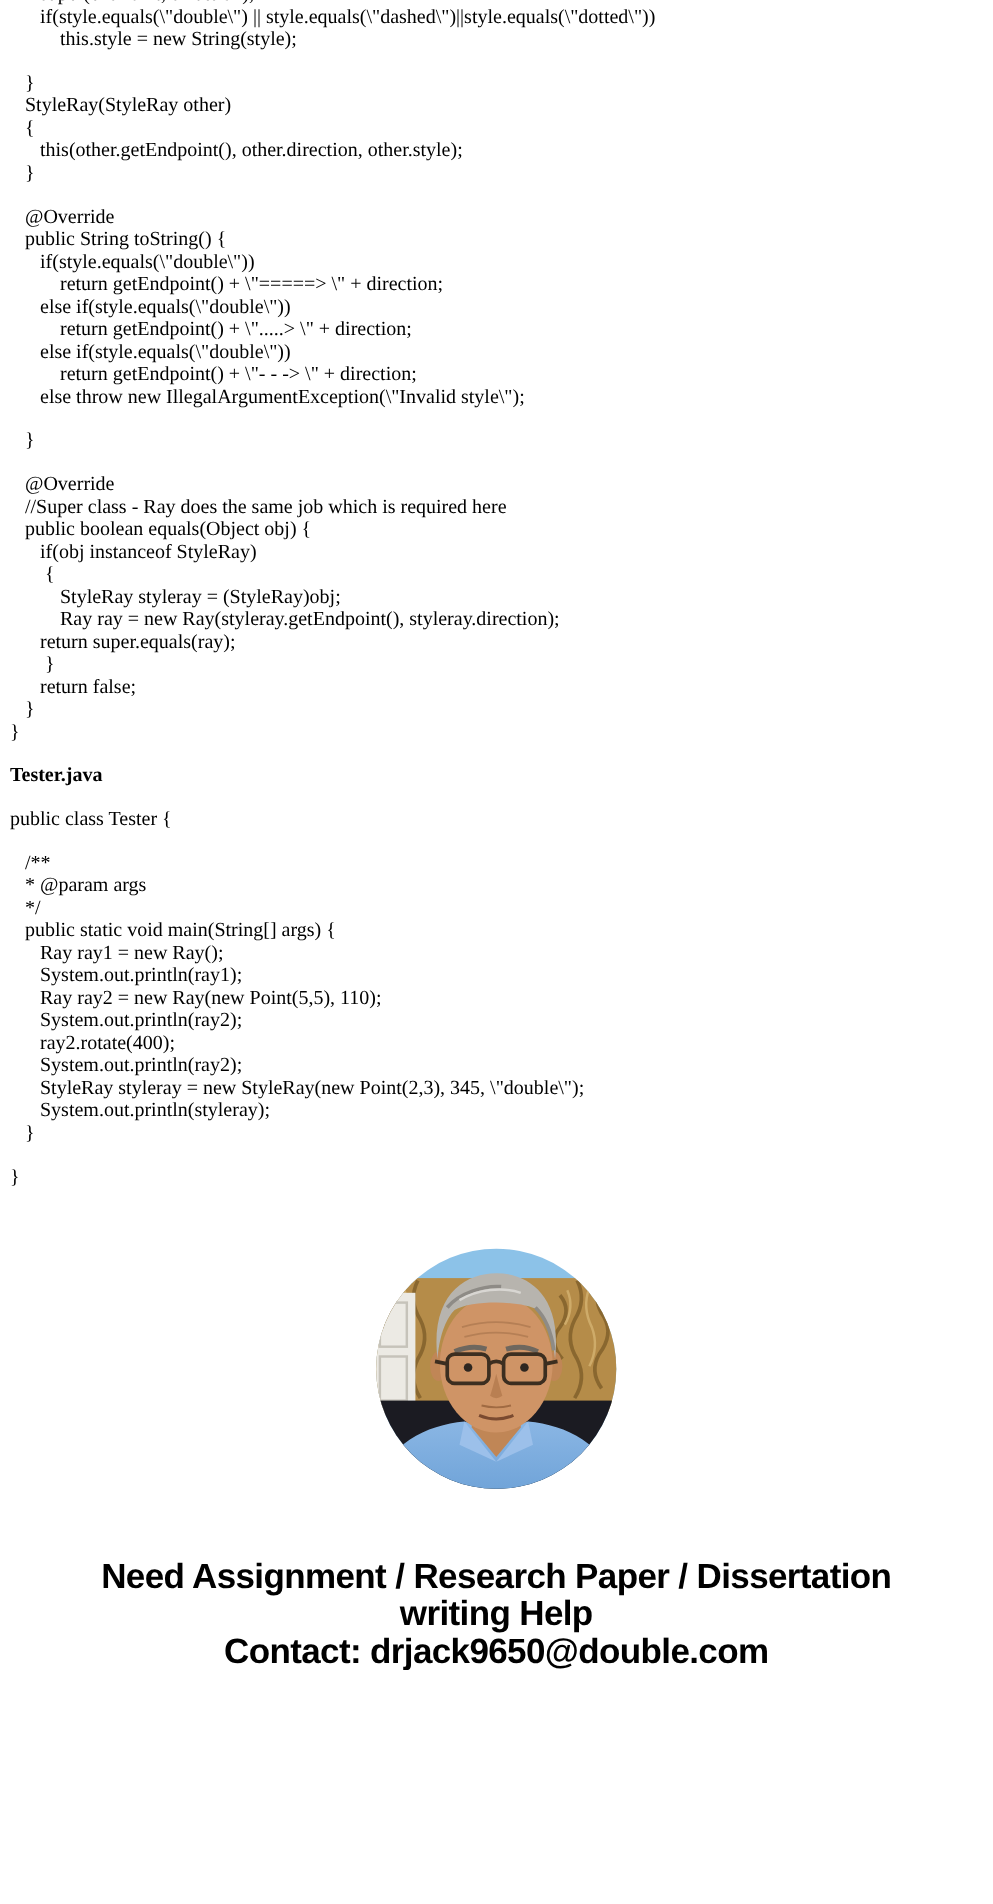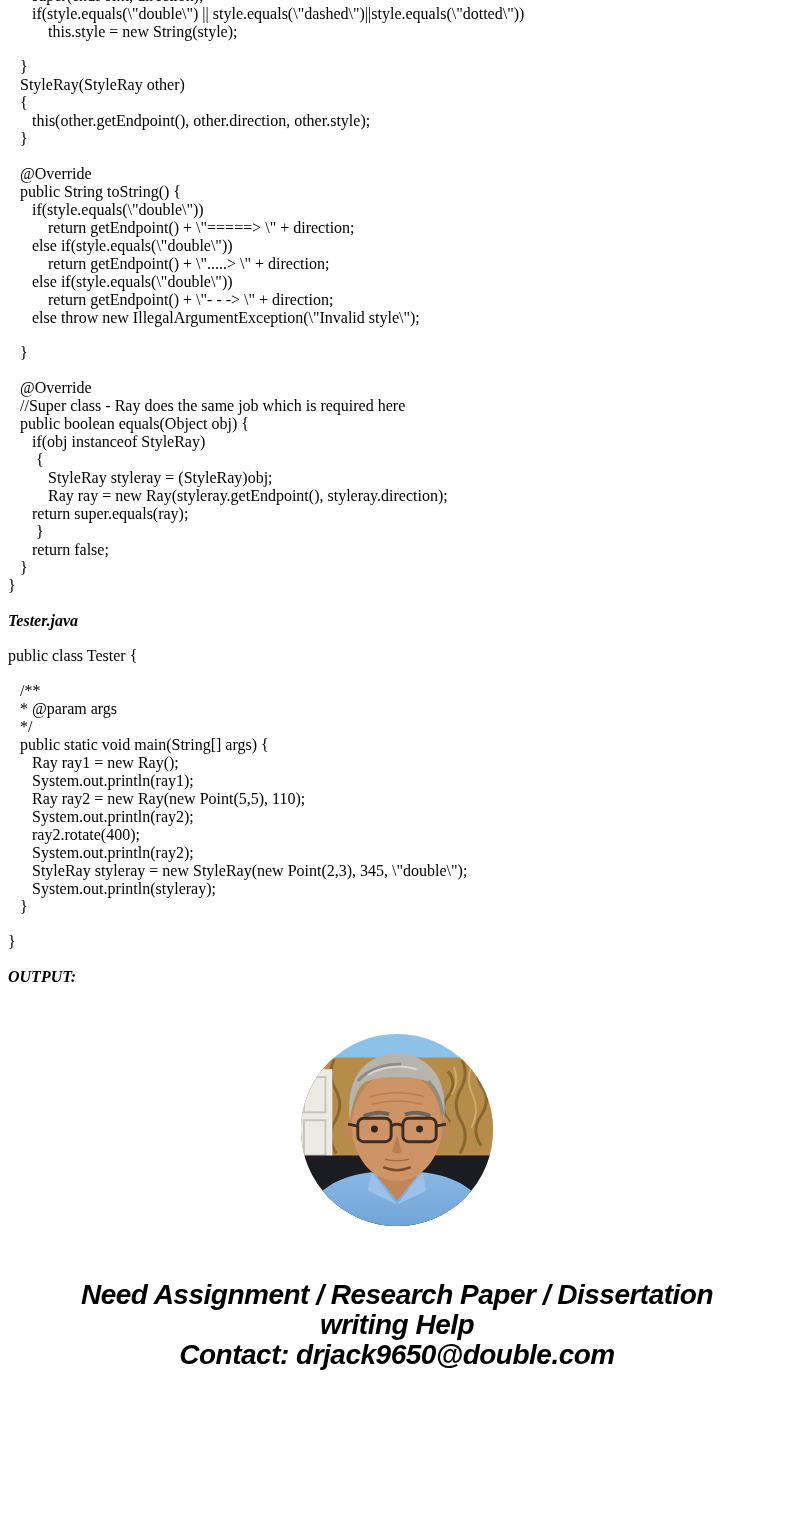--- a/index.html
+++ b/index.html
@@ -17,38 +17,36 @@
   }
   .para {
     margin: 17px 0;
     font-size: 16px;
     line-height: 18px;
     white-space: pre-wrap;
   }
   .para.clip-top { margin-top: -13px; }   
   .para.heading {
     font-weight: bold;
-    font-style: italic;
     margin-top: 16px;
   }
   .avatar-wrap {
     margin-top: 46px;
     text-align: center;
   }
   .avatar { display: inline-block; }
   .footer {
     margin-top: 48px;
     text-align: center;
     font-family: "Liberation Sans", sans-serif;
     font-weight: bold;
     font-size: 28px;
     line-height: 30px;
     letter-spacing: -0.5px;
     color: #000000;
-    font-style: italic;
   }
 </style>
 </head>
 <body>
 
 <div class="doc">
 
   <div class="para clip-top">      super(endPoint, direction);
       if(style.equals(\"double\") || style.equals(\"dashed\")||style.equals(\"dotted\"))
           this.style = new String(style);</div>
@@ -98,21 +96,20 @@
       Ray ray2 = new Ray(new Point(5,5), 110);
       System.out.println(ray2);
       ray2.rotate(400);
       System.out.println(ray2);
       StyleRay styleray = new StyleRay(new Point(2,3), 345, \"double\");
       System.out.println(styleray);
    }</div>
 
   <div class="para">}</div>
 
-  <div class="para heading">OUTPUT:</div>
 
 
   <div class="avatar-wrap">
     <svg class="avatar" viewBox="0 0 200 200" width="196" height="196" aria-hidden="true">
       <defs>
         <clipPath id="avclip">
             <circle cx="100" cy="100" r="98"></circle>
           </clipPath>
         <linearGradient id="shirtg" x1="0" y1="0" x2="0" y2="1">
           <stop offset="0" stop-color="#8ab6e4"></stop>

